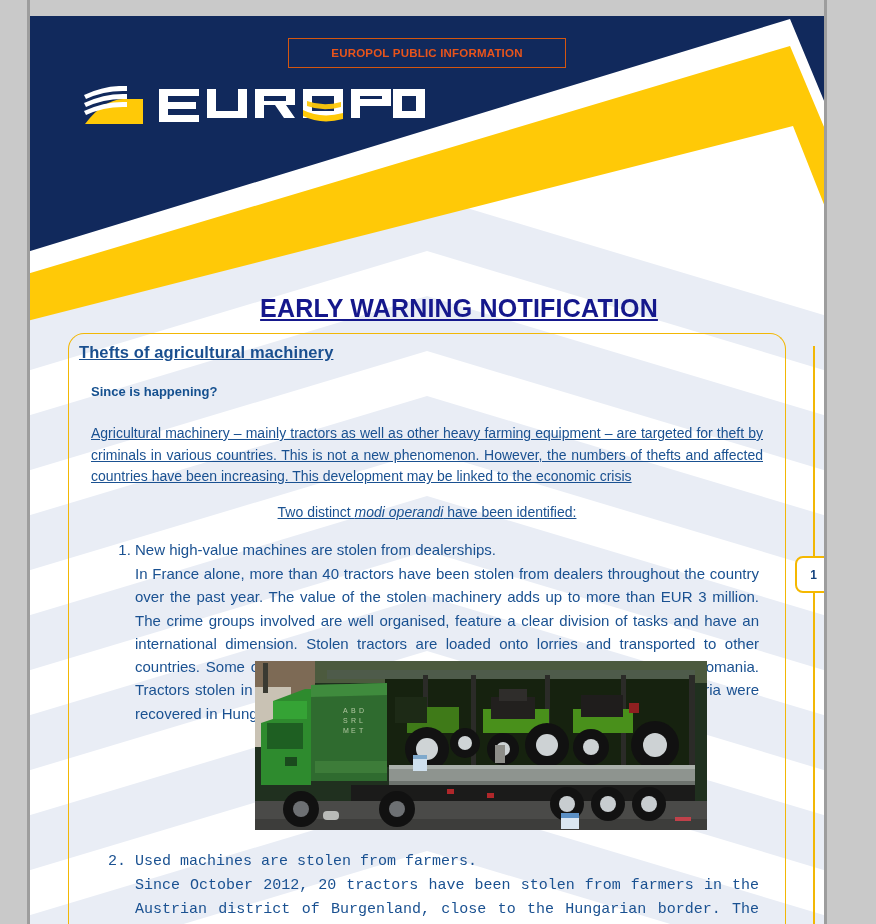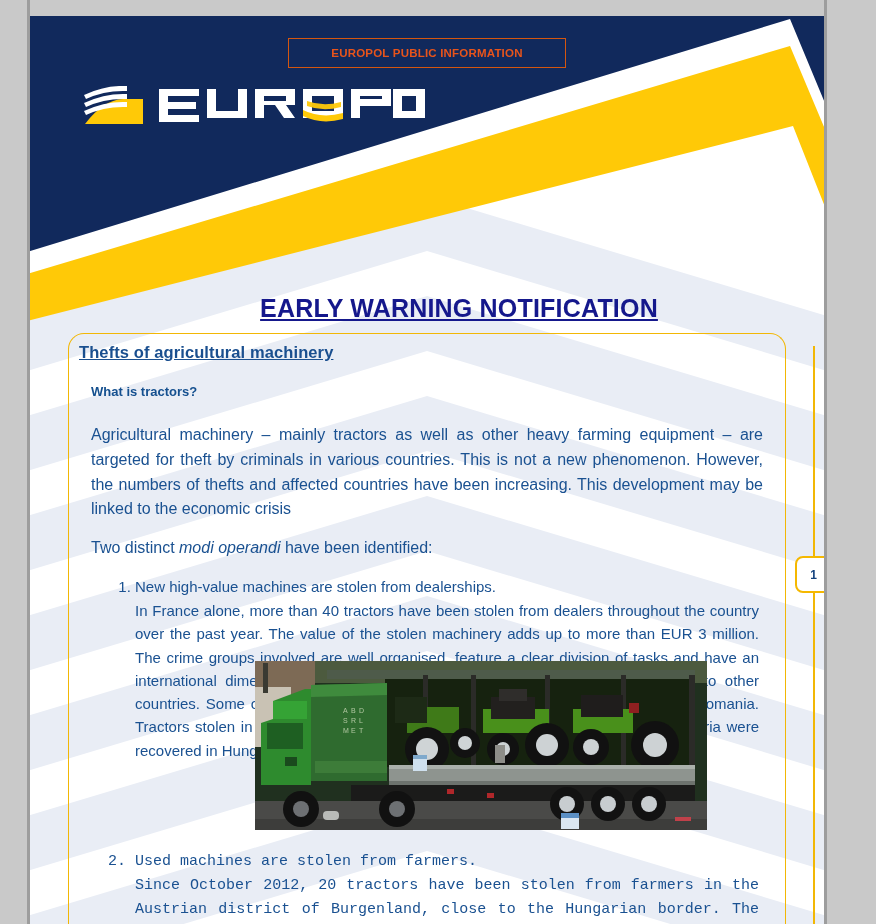--- a/index.html
+++ b/index.html
@@ -113,28 +113,29 @@
 
   .q-head {
     font-size:13px;
     font-weight:bold;
     color:#15508f;
     margin:0 0 24px 0;
     padding-left:12px;
   }
 
   .para {
-    font-size:16px;
+    font-size:14px;
     line-height:1.55;
     text-align:justify;
     color:#1a5191;
     margin:0 0 14px 0;
     padding:0 12px 0 12px;
-  }
-  .para.nojust { text-align:left; }
+    text-decoration:underline;
+  }
+  .para.nojust { text-align:center; }
   .para i { font-style:italic; }
 
   ol.mo {
     margin:4px; padding:0 12px 0 52px;
     font-size:15px; color:#1a5191;
   }
   ol.mo > li {
     margin-bottom:4px;
     line-height:1.55;
   }
@@ -274,21 +275,21 @@
 
 
   <div id="main-title">EARLY WARNING NOTIFICATION</div>
 
   <div id="card"></div>
 
   <div id="content">
 
     <div id="sub-title">Thefts of agricultural machinery</div>
 
-    <p class="q-head">What is tractors?</p>
+    <p class="q-head">Since is happening?</p>
 
     <p class="para">Agricultural machinery – mainly tractors as well as other heavy farming equipment – are targeted for theft by criminals in various countries. This is not a new phenomenon. However, the numbers of thefts and affected countries have been increasing. This development may be linked to the economic crisis</p>
 
     <p class="para nojust">
       <span>Two distinct </span><i>modi operandi</i><span> have been identified:</span>
     </p>
 
     <ol class="mo">
       <li value="1">
         <span class="li-head">New high-value machines are stolen from dealerships.</span>

